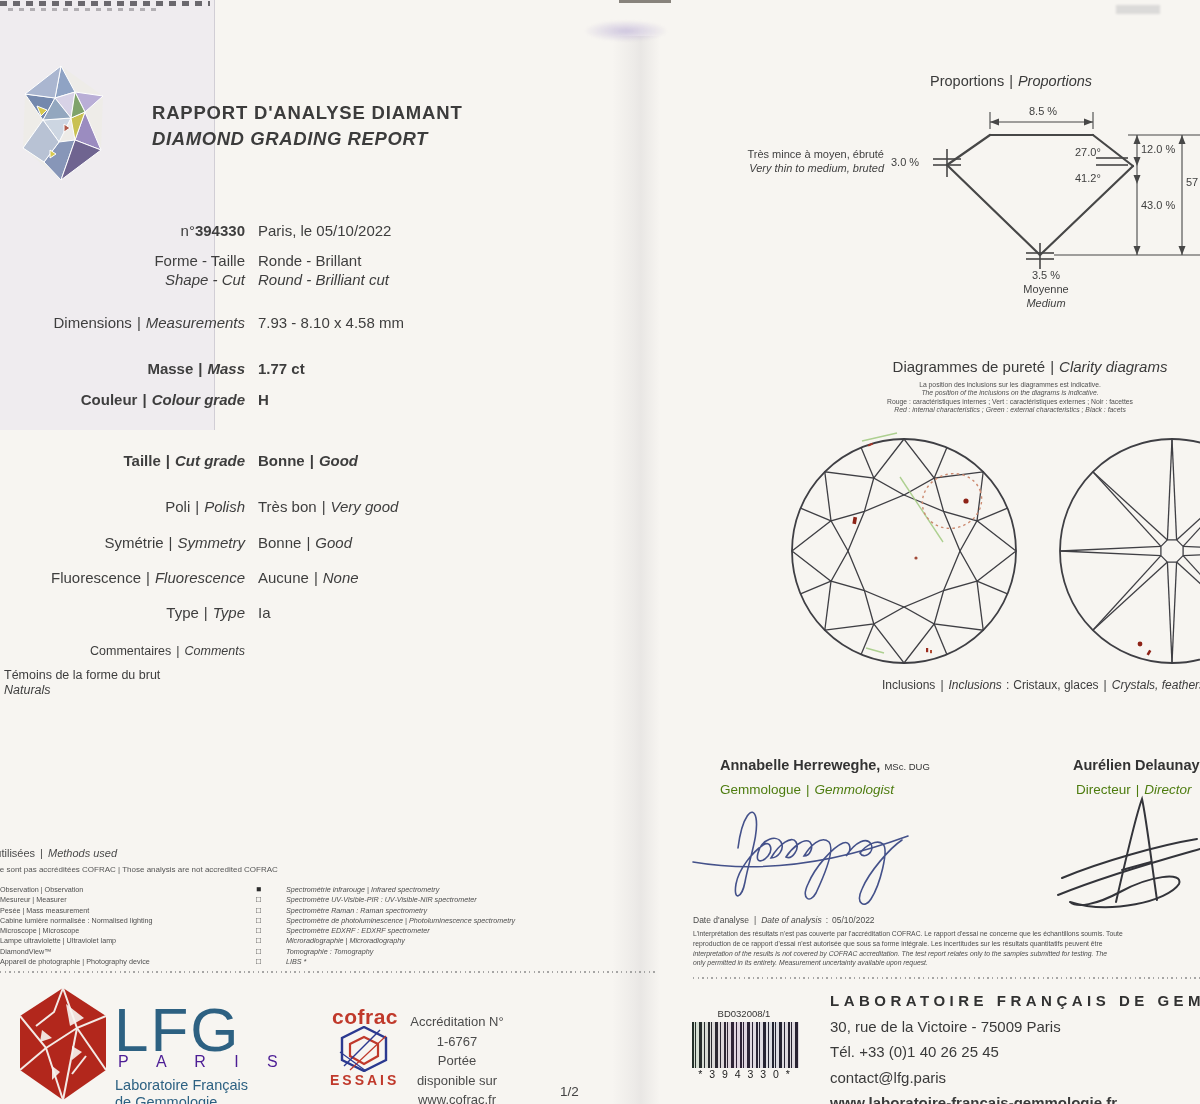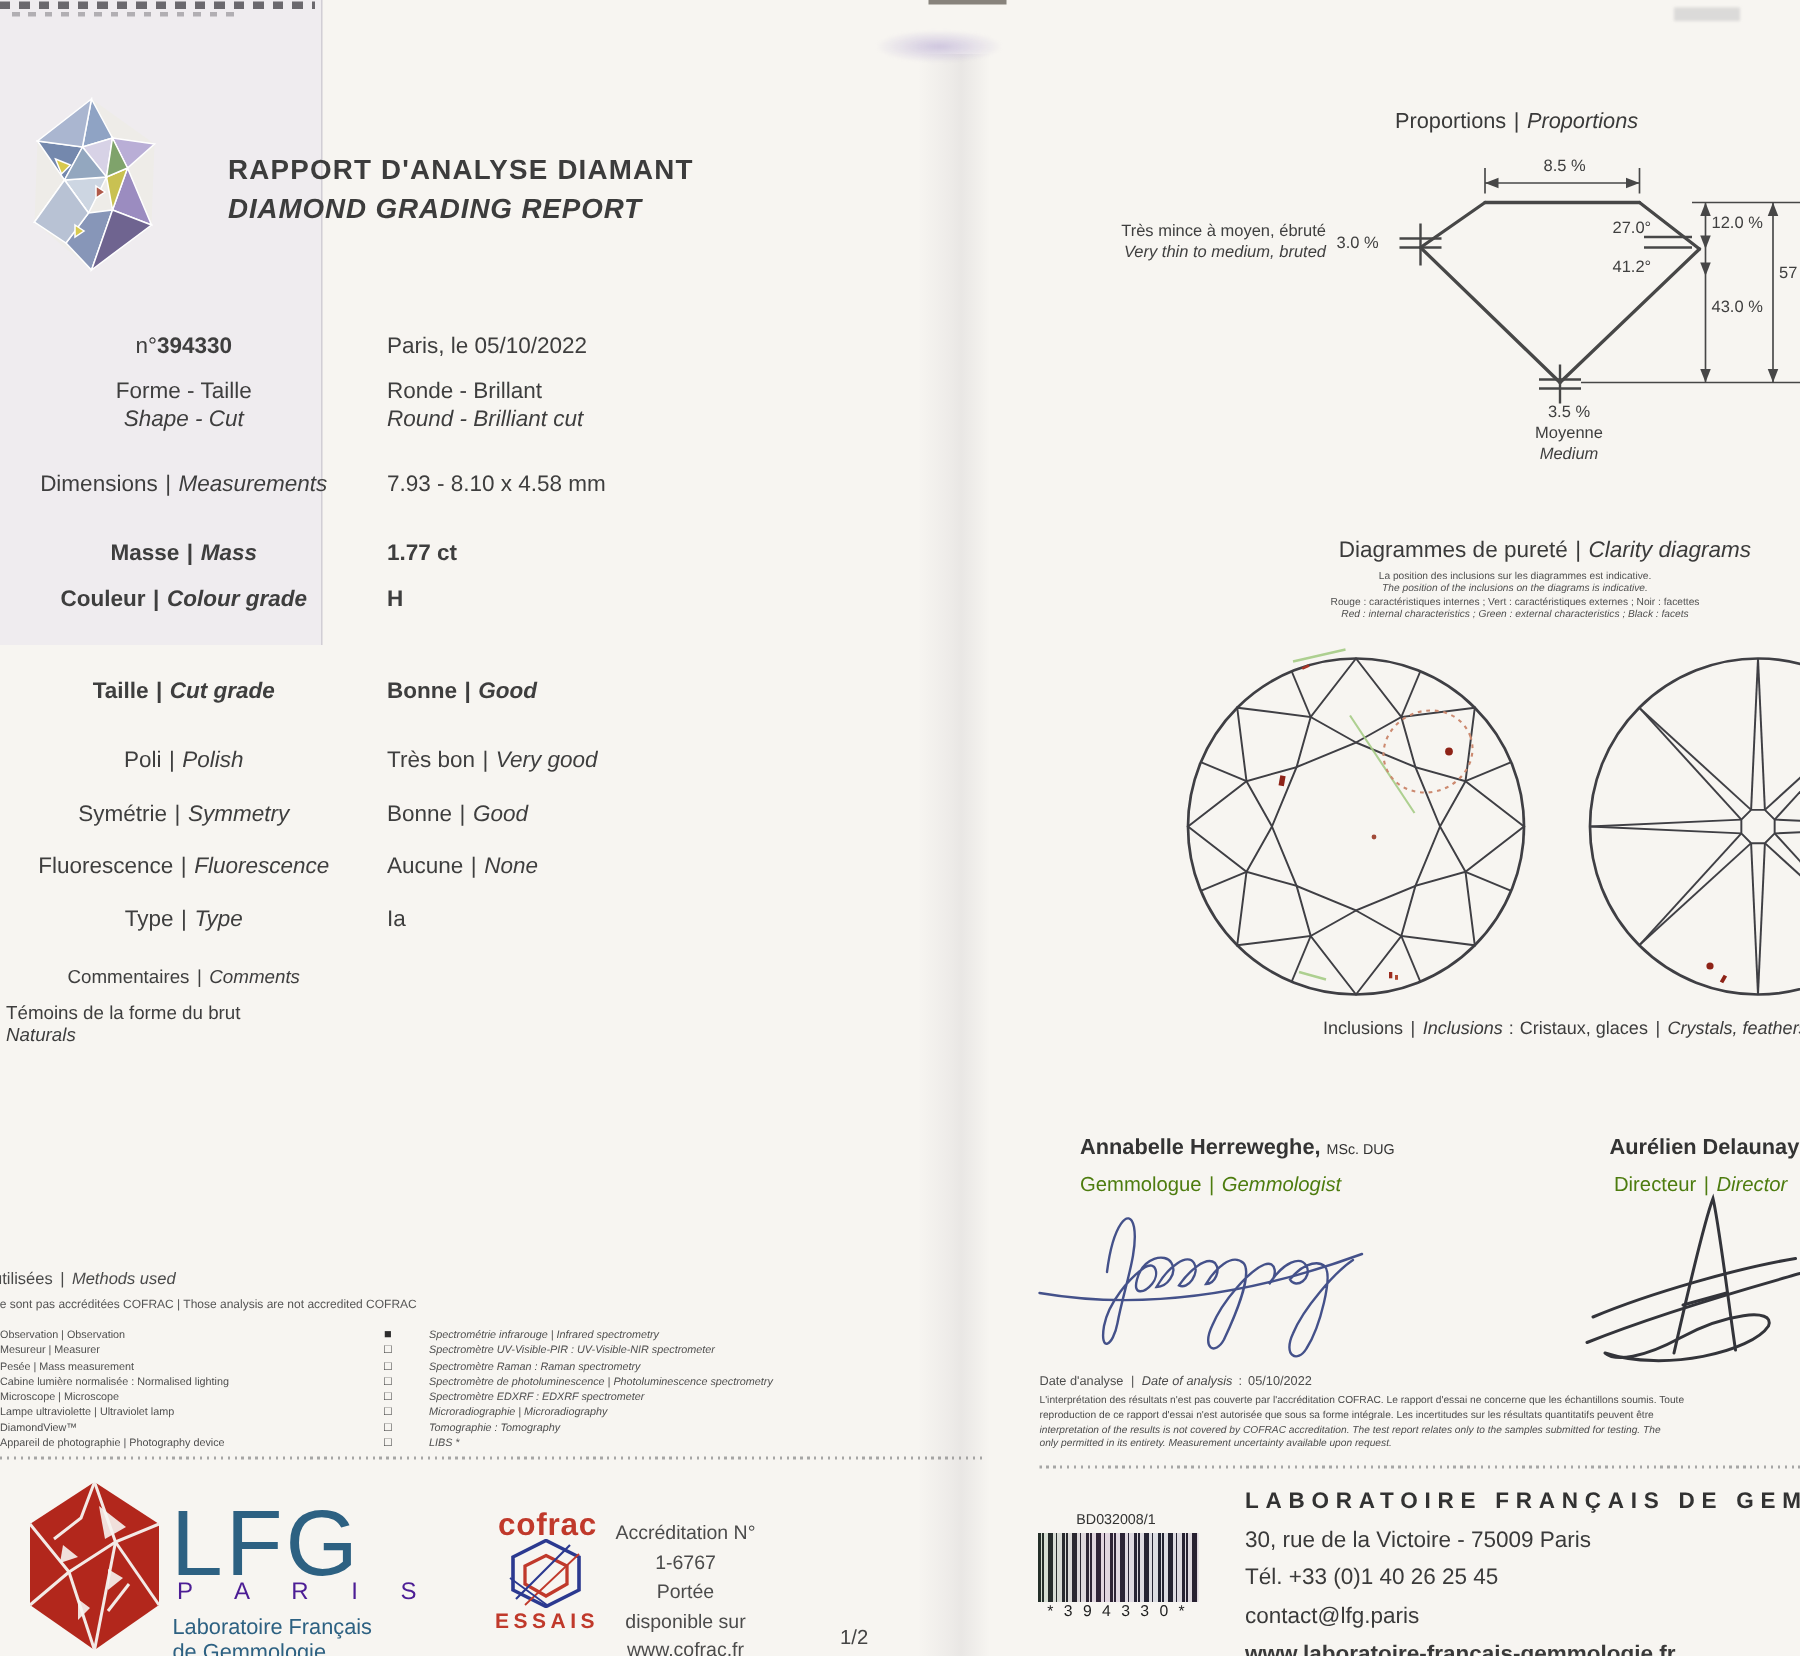--- a/index.html
+++ b/index.html
@@ -23,21 +23,21 @@
   .smudge-purple{left:583px;top:20px;width:86px;height:22px;background:radial-gradient(ellipse at center,rgba(167,152,205,.5),rgba(167,152,205,0) 70%);filter:blur(1px);}
   .top-tick{left:619px;top:0;width:52px;height:3px;background:#6b675f;opacity:.8;}
   .tr-mark{left:1116px;top:5px;width:44px;height:9px;background:rgba(125,122,132,.22);filter:blur(1px);}
 
   
   .doc-title1{left:152px;top:102px;font-size:18.5px;font-weight:bold;letter-spacing:.8px;color:#3c3c3c;}
   .doc-title2{left:152px;top:128px;font-size:18.5px;font-weight:bold;font-style:italic;letter-spacing:.6px;color:#3c3c3c;}
 
   
   .row{position:absolute;left:0;display:flex;font-size:15px;line-height:19px;color:#3e3e3e;}
-  .lbl{width:245px;text-align:center;}
+  .lbl{width:245px;text-align:right;}
   .val{margin-left:13px;text-align:left;white-space:nowrap;}
   .small-row{font-size:12.5px;}
 
   
   .m-head{left:-56px;top:847px;font-size:11px;color:#4a4a4a;}
   .m-note{left:-10px;top:865px;font-size:8px;color:#555;}
   .m-col{line-height:10.3px;font-size:7.2px;color:#4e4e4e;}
   .m-left{left:0;top:885px;width:252px;}
   .m-boxes{left:256px;top:884px;font-size:8.5px;color:#2c2c2c;}
   .m-boxes div{line-height:10.3px;}

